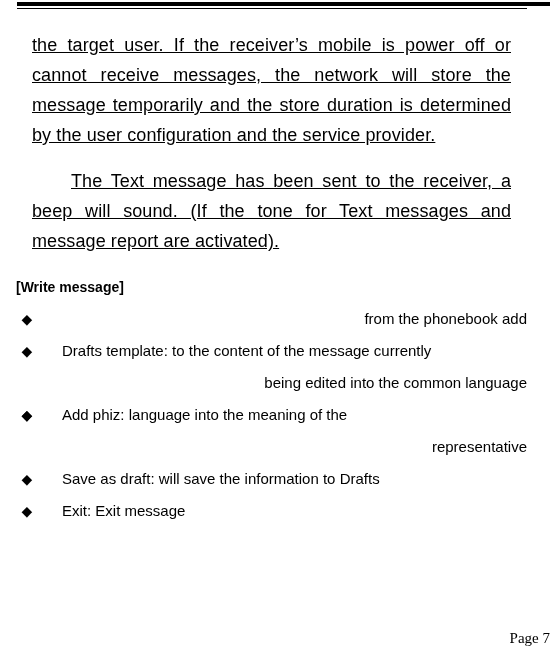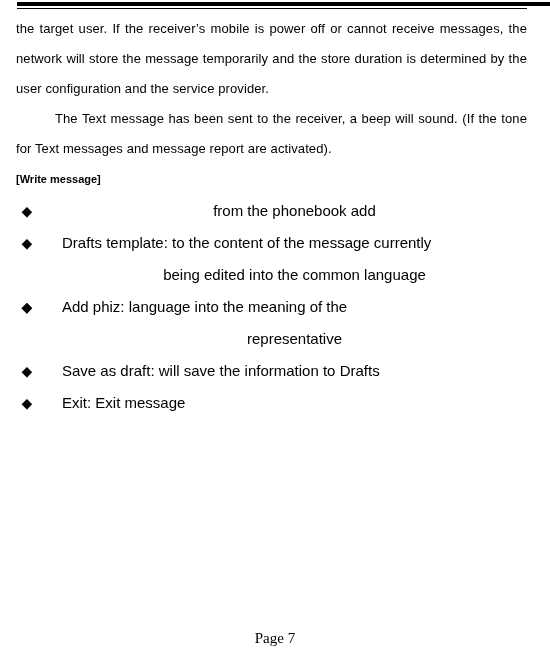--- a/index.html
+++ b/index.html
@@ -50,34 +50,35 @@
 
   
   .content {
     position: absolute;
     left: 16px;
     top: 14px;
     width: 511px;
   }
 
   p.body-par {
-    margin: 0;
-    font-size: 13px;
+    margin: 16px;
+    font-size: 18px;
     line-height: 30px;
     text-align: justify;
     text-justify: inter-word;
     letter-spacing: 0.1px;
+    text-decoration: underline;
   }
   p.body-par.indented {
     text-indent: 39px;
   }
 
   h3.heading {
     margin: 0;
-    font-size: 11px;
+    font-size: 14px;
     line-height: 31px;
     font-weight: bold;
     text-align: left;
   }
   h3.heading .regular {
     font-weight: normal;
   }
 
   
   ul.bullets {
@@ -98,35 +99,35 @@
     left: 4px;
     top: 0;
     width: 14px;
     line-height: 32px;
     font-size: 14px;
     text-align: center;
     color: #000000;
   }
   ul.bullets > li .runover {
     display: block;
-    text-align: center;
+    text-align: right;
   }
 
   h3.heading.inbox {
     padding-left: 9px;
     line-height: 30px;
   }
 
   
   .footer {
     position: absolute;
     left: 0;
     bottom: 4px;
     width: 550px;
-    text-align: center;
+    text-align: right;
     font-family: "Liberation Serif", serif;
     font-size: 15px;
     line-height: 20px;
     color: #000000;
   }
 </style>
 </head>
 <body>
 
 <div class="page">

